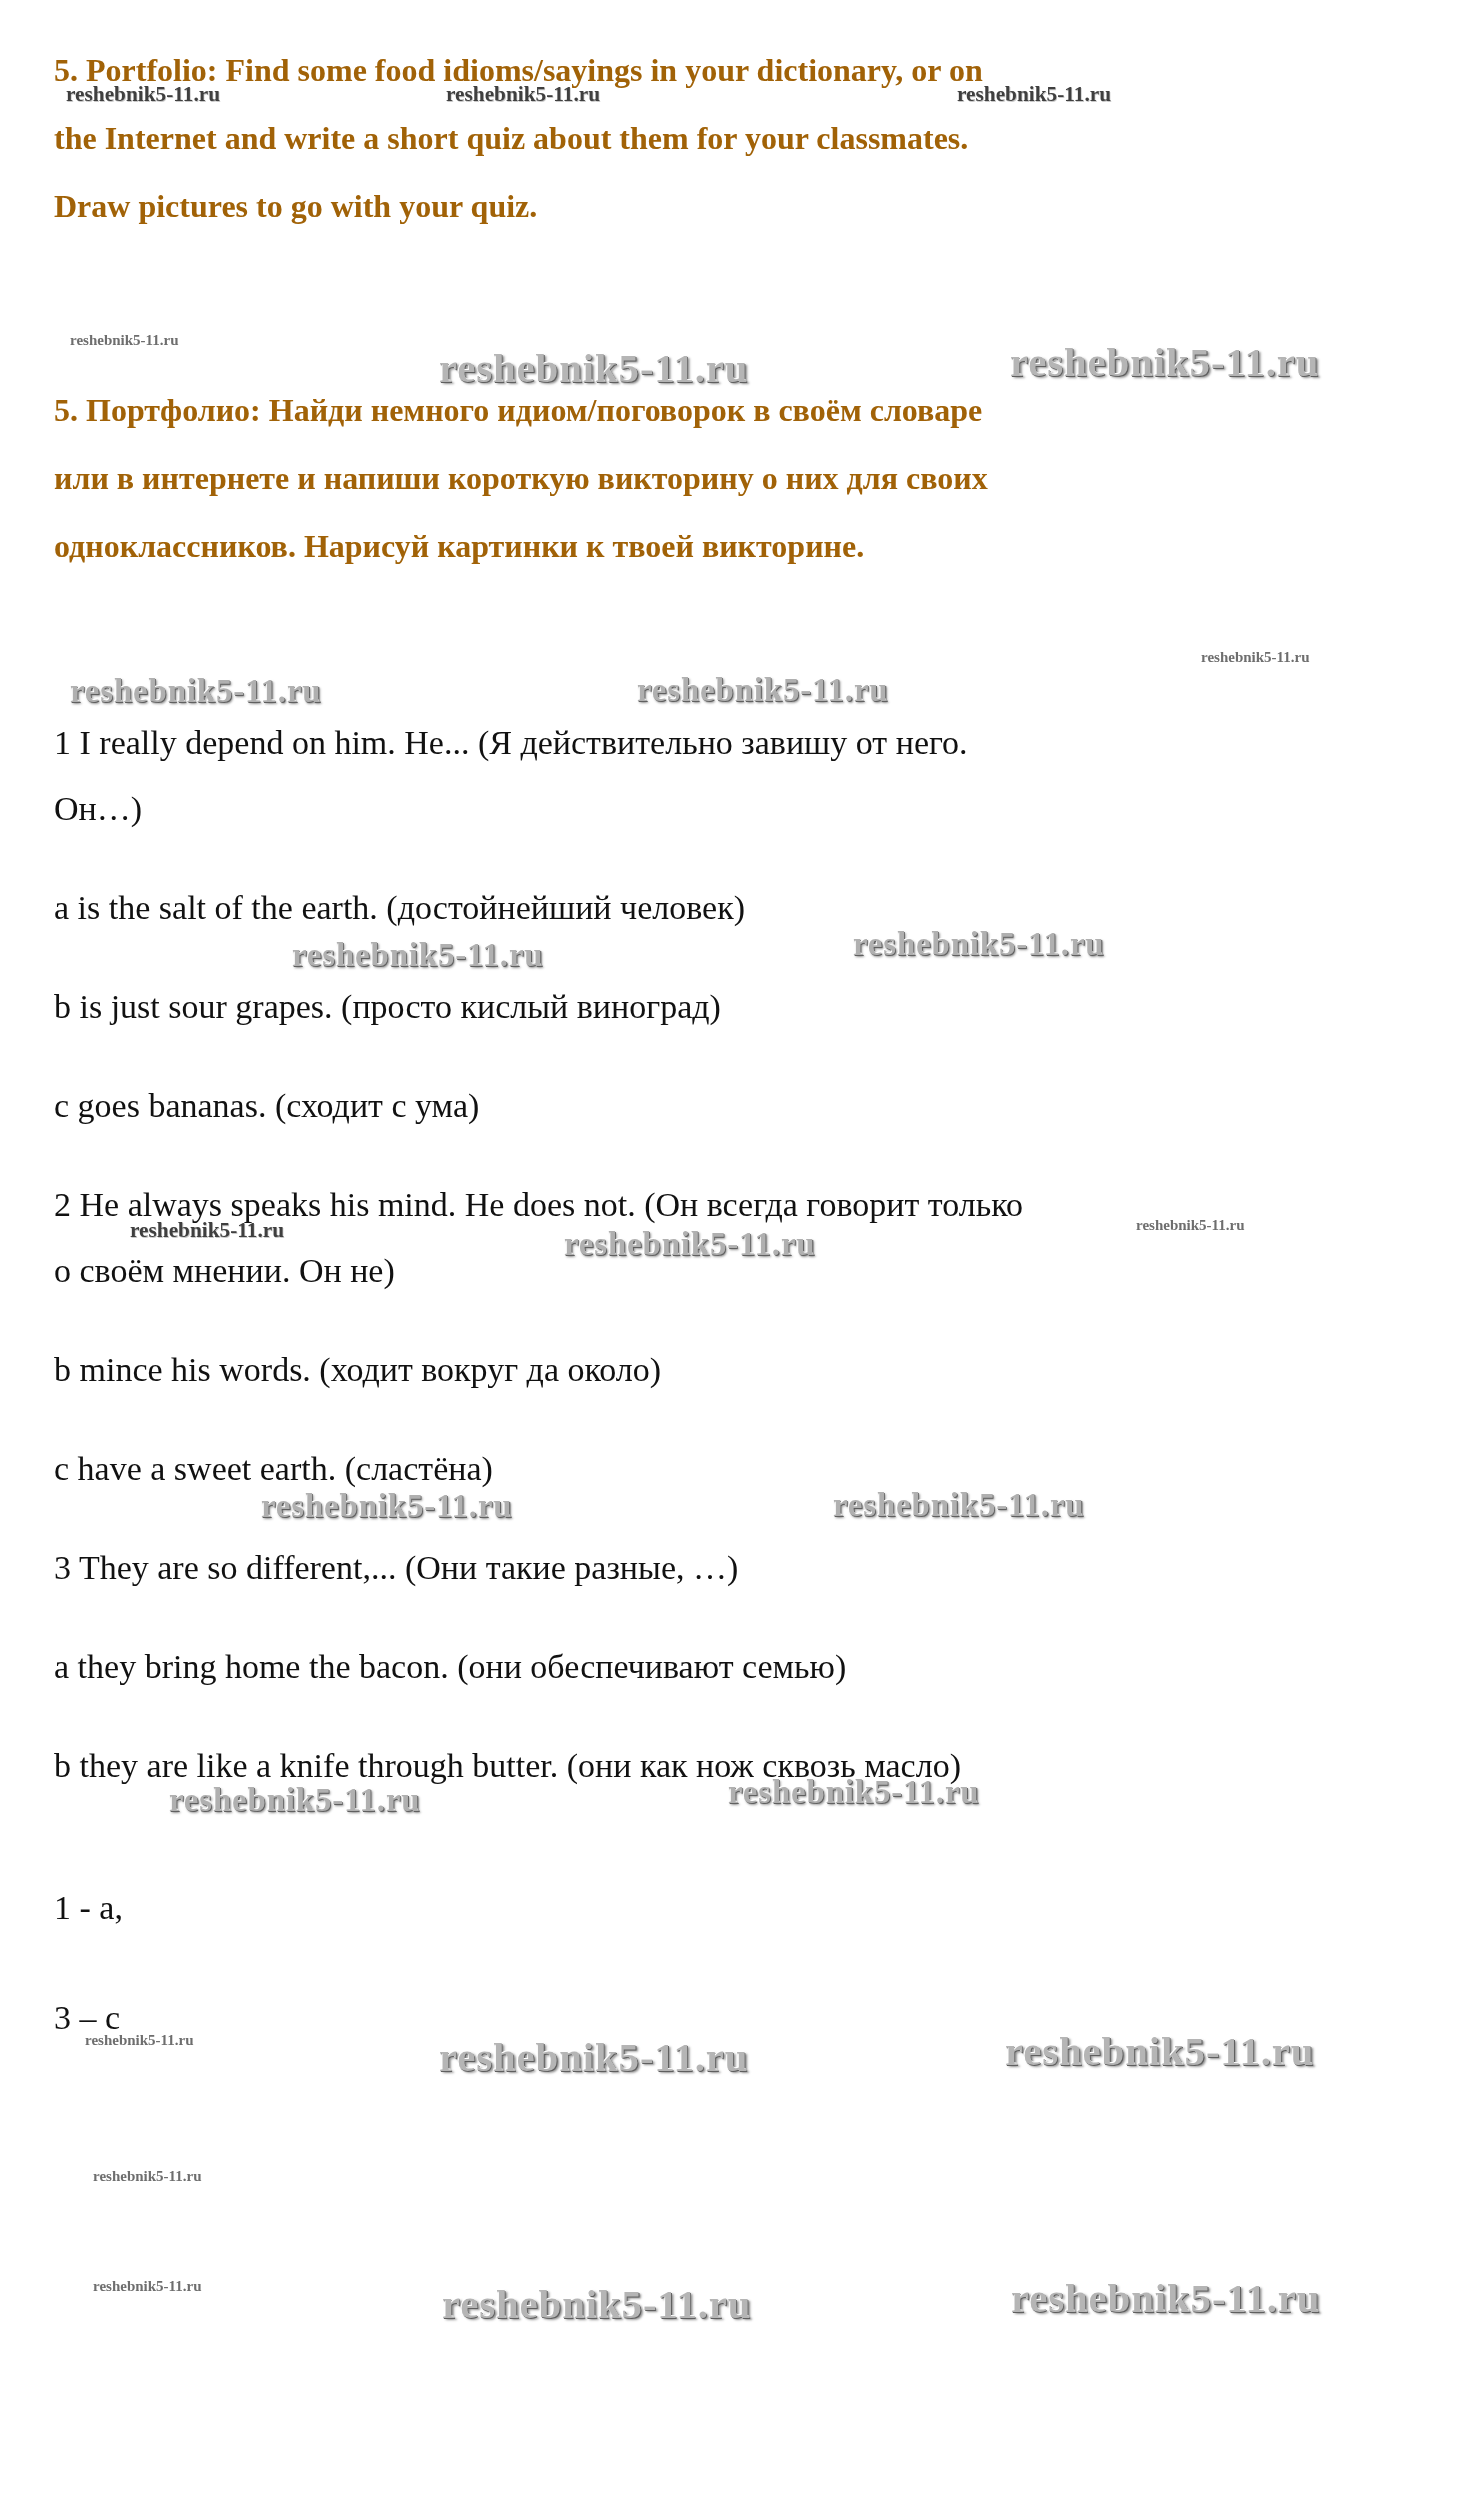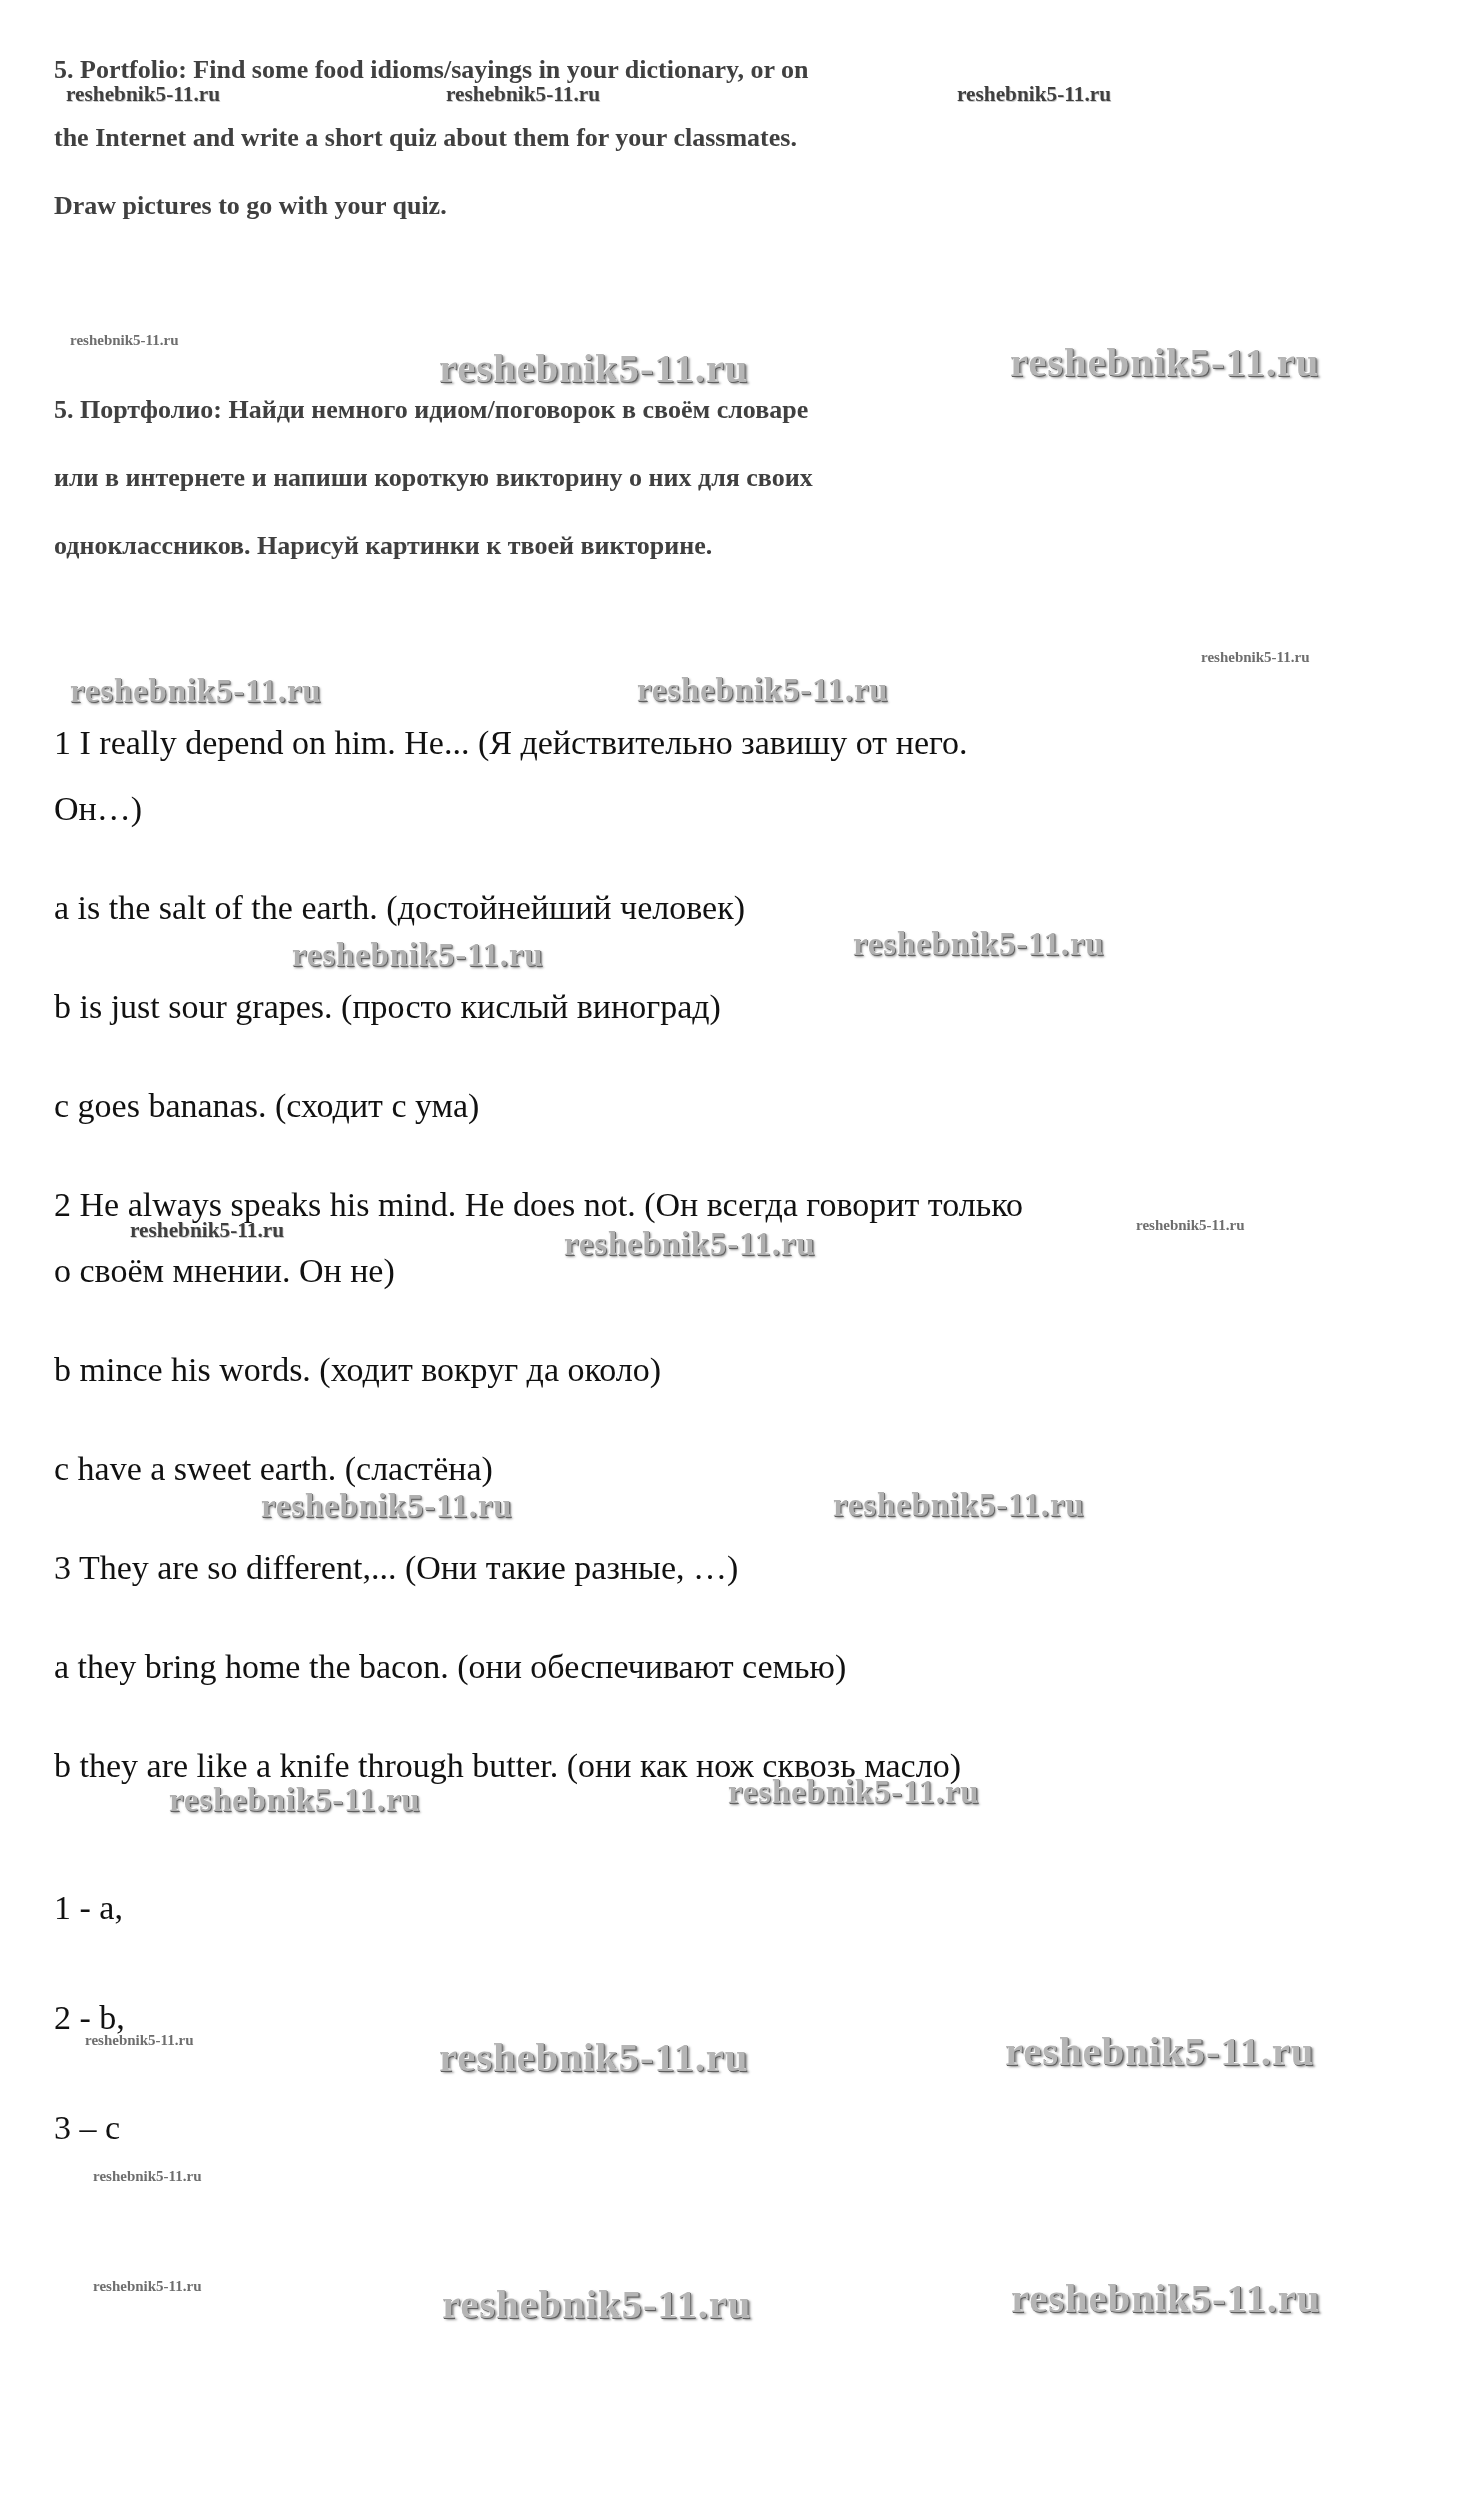--- a/index.html
+++ b/index.html
@@ -14,25 +14,25 @@
   }
   .page { position: relative; width: 100%; height: 100%; }
   .content {
     position: relative;
     padding: 36px 47px 0 54px;
     width: 1367px;
     z-index: 1;
   }
   .task {
     font-weight: bold;
-    font-size: 26px;
+    font-size: 32px;
     line-height: 68px;
     white-space: pre-line;
     margin: 0;
-    color: #404040;
+    color: #a16207;
   }
   .task-ru { margin-top: 136px; }
   .quiz { margin-top: 130px; }
   .stem, .option, .answer-line {
     font-size: 34px;
     line-height: 66px;
     margin: 0 0 33px 0;
     white-space: pre-line;
     color: #111;
   }
@@ -104,21 +104,20 @@
       <section class="question-block">
         <p class="stem">3 They are so different,... (Они такие разные, …)</p>
         <p class="option">a they bring home the bacon. (они обеспечивают семью)</p>
         <p class="option">b they are like a knife through butter. (они как нож сквозь масло)</p>
       </section>
 
     </div>
 
     <div class="answers">
       <p class="answer-line">1 - a,</p>
-      <p class="answer-line">2 - b,</p>
       <p class="answer-line">3 – c</p>
     </div>
 
   </div>
 
   <div id="wm-layer">
       <span class="wm sm" style="left: 66px; top: 82px;">reshebnik5-11.ru</span>
       <span class="wm sm" style="left: 446px; top: 82px;">reshebnik5-11.ru</span>
       <span class="wm sm" style="left: 957px; top: 82px;">reshebnik5-11.ru</span>
       <span class="wm xs" style="left: 70px; top: 332px;">reshebnik5-11.ru</span>

